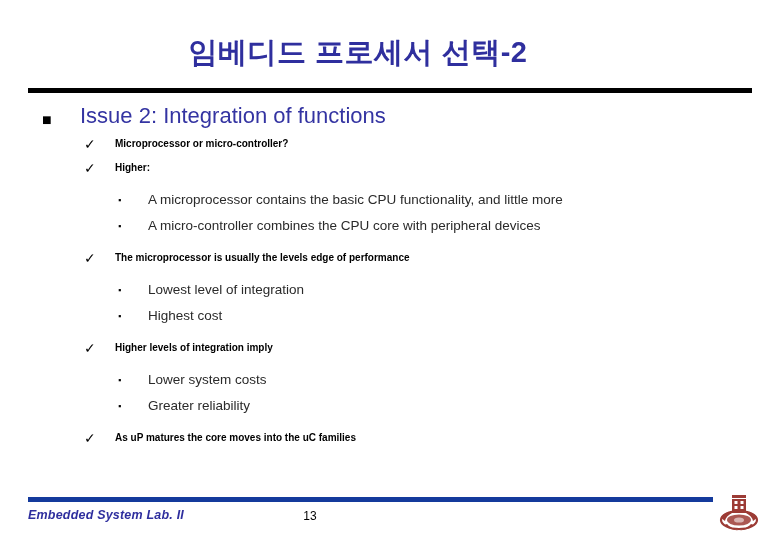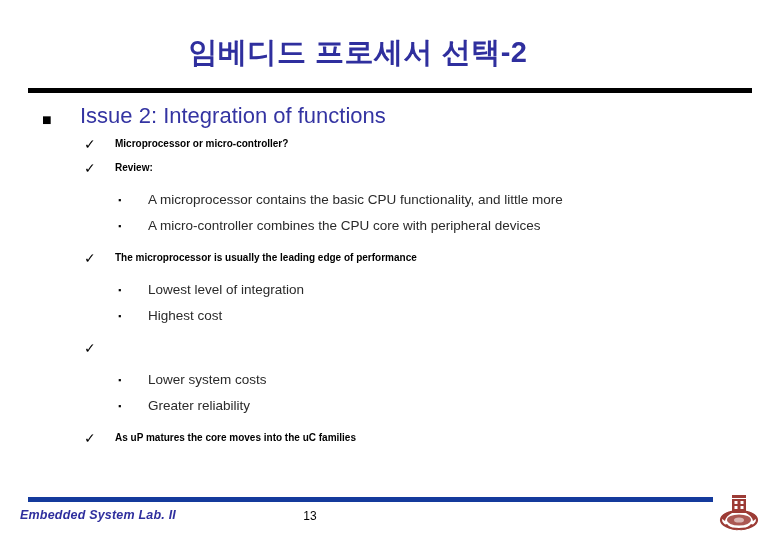--- a/index.html
+++ b/index.html
@@ -130,21 +130,21 @@
   .footer-rule {
     position: absolute;
     left: 28px;
     top: 497px;
     width: 685px;
     height: 5px;
     background: #143a9c;
   }
   .footer-label {
     position: absolute;
-    left: 20px;
+    left: 28px;
     top: 508px;
     font-size: 12.5px;
     font-weight: bold;
     font-style: italic;
     color: #2f2f9e;
     letter-spacing: 0.2px;
     white-space: nowrap;
   }
   .footer-page {
     position: absolute;
@@ -176,44 +176,45 @@
       <div class="row lvl1">
         <span class="bullet">■</span>
         <span class="txt">Issue 2: Integration of functions</span>
       </div>
       <div class="row lvl2">
         <span class="bullet">✓</span>
         <span class="txt">Microprocessor or micro-controller?</span>
       </div>
       <div class="row lvl2">
         <span class="bullet">✓</span>
-        <span class="txt">Review:</span>
+        <span class="txt">Higher:</span>
       </div>
       <div class="row lvl3 gap-above">
         <span class="bullet">▪</span>
         <span class="txt">A microprocessor contains the basic CPU functionality, and little more</span>
       </div>
       <div class="row lvl3">
         <span class="bullet">▪</span>
         <span class="txt">A micro-controller combines the CPU core with peripheral devices</span>
       </div>
       <div class="row lvl2 gap-above">
         <span class="bullet">✓</span>
-        <span class="txt">The microprocessor is usually the leading edge of performance</span>
+        <span class="txt">The microprocessor is usually the levels edge of performance</span>
       </div>
       <div class="row lvl3 gap-above">
         <span class="bullet">▪</span>
         <span class="txt">Lowest level of integration</span>
       </div>
       <div class="row lvl3">
         <span class="bullet">▪</span>
         <span class="txt">Highest cost</span>
       </div>
       <div class="row lvl2 gap-above">
         <span class="bullet">✓</span>
+        <span class="txt">Higher levels of integration imply</span>
       </div>
       <div class="row lvl3 gap-above">
         <span class="bullet">▪</span>
         <span class="txt">Lower system costs</span>
       </div>
       <div class="row lvl3">
         <span class="bullet">▪</span>
         <span class="txt">Greater reliability</span>
       </div>
       <div class="row lvl2 gap-above">

